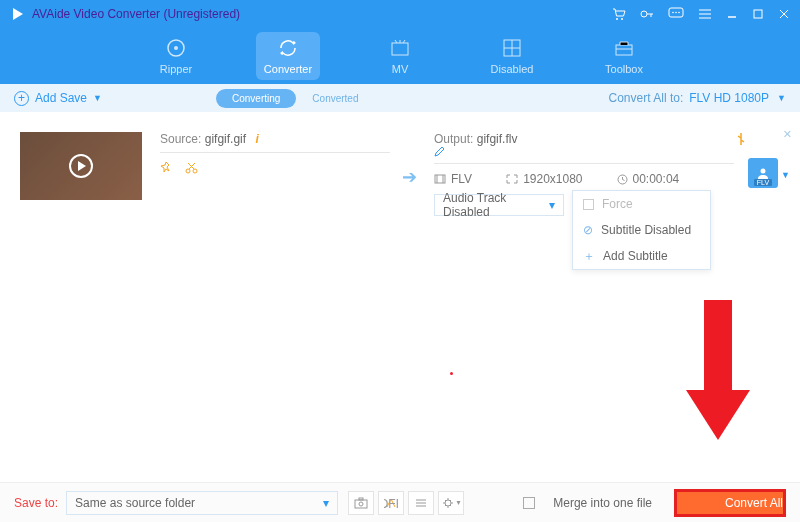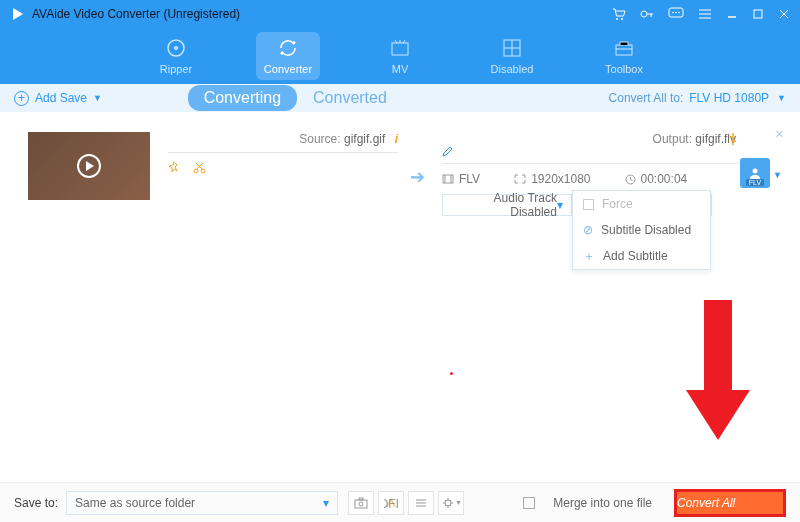--- a/index.html
+++ b/index.html
@@ -1,33 +1,33 @@
 <!DOCTYPE html>
 <html><head>
 <meta charset="utf-8">
 <style>
 *{box-sizing:border-box;margin:0;padding:0;font-family:"Segoe UI",Arial,sans-serif;font-size:12px;}
 body{width:800px;height:522px;background:#fff;overflow:hidden;position:relative;}
-.titlebar{height:28px;background:#2e99f0;color:#0f172a;display:flex;align-items:center;padding:0 10px;}
+.titlebar{height:28px;background:#2e99f0;color:#4c1d95;display:flex;align-items:center;padding:0 10px;}
 .titlebar .logo{display:flex;align-items:center;gap:6px;font-size:12px;}
 .titlebar .sysicons{margin-left:auto;display:flex;gap:14px;align-items:center;}
 .titlebar .sysicons span{cursor:pointer;display:flex;align-items:center;}
 .navbar{height:56px;background:#2e99f0;display:flex;justify-content:center;align-items:center;gap:48px;}
 .nav-item{display:flex;flex-direction:column;align-items:center;gap:4px;color:#cfe7fb;cursor:pointer;width:64px;height:48px;justify-content:center;border-radius:6px;}
 .nav-item.active{background:#58aff7;color:#fff;}
 .nav-item .label{font-size:11px;}
 .subbar{height:28px;background:#eaf4fd;display:flex;align-items:center;padding:0 14px;color:#2e99f0;}
 .add-files{display:flex;align-items:center;gap:6px;cursor:pointer;}
 .add-files .plus{width:15px;height:15px;border:1px solid #2e99f0;border-radius:50%;display:flex;align-items:center;justify-content:center;font-size:12px;line-height:1;}
 .tabs{margin-left:auto;margin-right:auto;transform:translateX(-60px);display:flex;}
-.tab{padding:4px 16px;border-radius:12px;font-size:16px;cursor:pointer;color:#6fb3e8;}
+.tab{padding:4px 16px;border-radius:12px;font-size:10px;cursor:pointer;color:#6fb3e8;}
 .tab.active{background:#67b4f5;color:#fff;}
 .convert-all-to{display:flex;align-items:center;gap:6px;}
 .convert-all-to .sel{color:#2e99f0;display:flex;align-items:center;gap:8px;}
-.content{padding:10px 14px;position:relative;height:356px;text-align:right;}
+.content{padding:10px 6px;position:relative;height:356px;}
 .item{position:relative;background:#fff;}
 .thumb{position:absolute;left:14px;top:10px;width:122px;height:68px;background:linear-gradient(135deg,#6b4e3c,#8a5f47);display:flex;align-items:center;justify-content:center;}
 .thumb .play{width:24px;height:24px;border:2px solid #fff;border-radius:50%;display:flex;align-items:center;justify-content:center;}
 .thumb .play::after{content:"";border-left:8px solid #fff;border-top:5px solid transparent;border-bottom:5px solid transparent;margin-left:2px;}
 .src-block{position:absolute;left:154px;top:10px;width:230px;}
 .row-label{color:#888;font-size:12px;margin-bottom:2px;}
 .row-label .val{color:#666;}
 .info-icon{color:#f5a623;margin-left:6px;font-style:italic;font-weight:bold;}
 .hr{height:1px;background:#e6e6e6;margin:6px 0;}
 .meta{color:#777;font-size:11px;letter-spacing:0.2px;}
@@ -48,28 +48,28 @@
 .fmt-badge .ext{font-size:7px;color:#fff;background:#2e7fc4;padding:0 3px;border-radius:1px;margin-bottom:2px;}
 .fmt-caret{position:absolute;right:4px;top:48px;color:#2e99f0;font-size:9px;cursor:pointer;}
 .close-x{position:absolute;right:2px;top:6px;color:#a8cdea;cursor:pointer;font-size:11px;}
 .sub-menu{position:absolute;left:572px;top:78px;width:139px;border:1px solid #d7e6f2;background:#fff;box-shadow:0 2px 6px rgba(0,0,0,0.08);}
 .sub-menu .mi{height:26px;display:flex;align-items:center;gap:8px;padding:0 10px;color:#666;font-size:11px;cursor:pointer;}
 .sub-menu .mi.disabled{color:#bbb;}
 .sub-menu .mi .chk{width:11px;height:11px;border:1px solid #ccc;}
 .red-arrow{position:absolute;right:42px;bottom:18px;pointer-events:none;}
 .red-dot{position:absolute;left:450px;top:260px;width:3px;height:3px;background:#e23;border-radius:50%;}
 .footer{position:absolute;bottom:0;left:0;right:0;height:40px;border-top:1px solid #eee;background:#fbfbfb;display:flex;align-items:center;padding:0 14px;gap:8px;}
-.footer .lbl{color:#404040;}
+.footer .lbl{color:#ef4444;}
 .save-sel{flex:0 0 272px;height:24px;border:1px solid #d7e6f2;display:flex;align-items:center;padding:0 8px;color:#666;cursor:pointer;}
 .save-sel .caret{margin-left:auto;color:#2e99f0;}
 .ft-icons{display:flex;gap:4px;margin-left:2px;}
 .ft-icon{width:26px;height:24px;border:1px solid #e4e4e4;display:flex;align-items:center;justify-content:center;color:#999;cursor:pointer;font-size:12px;background:#fff;}
 .merge{margin-left:auto;display:flex;align-items:center;gap:18px;color:#666;}
 .merge .cb{width:12px;height:12px;border:1px solid #aaa;}
-.convert-btn{margin-left:14px;width:112px;height:28px;background:#ff6a2f;border:3px solid #e52020;color:#fff;display:flex;align-items:center;justify-content:flex-start;cursor:pointer;font-size:13px;font-style:italic;}
+.convert-btn{margin-left:14px;width:112px;height:28px;background:#ff6a2f;border:3px solid #e52020;color:#fff;display:flex;align-items:center;justify-content:flex-end;cursor:pointer;font-size:13px;}
 svg{display:block;}
 </style>
 </head>
 <body>
 
 <div class="titlebar">
   <div class="logo">
     <svg width="16" height="16" viewBox="0 0 16 16">
         <polygon points="3,2 13,8 3,14" fill="#fff"></polygon>
       </svg>

